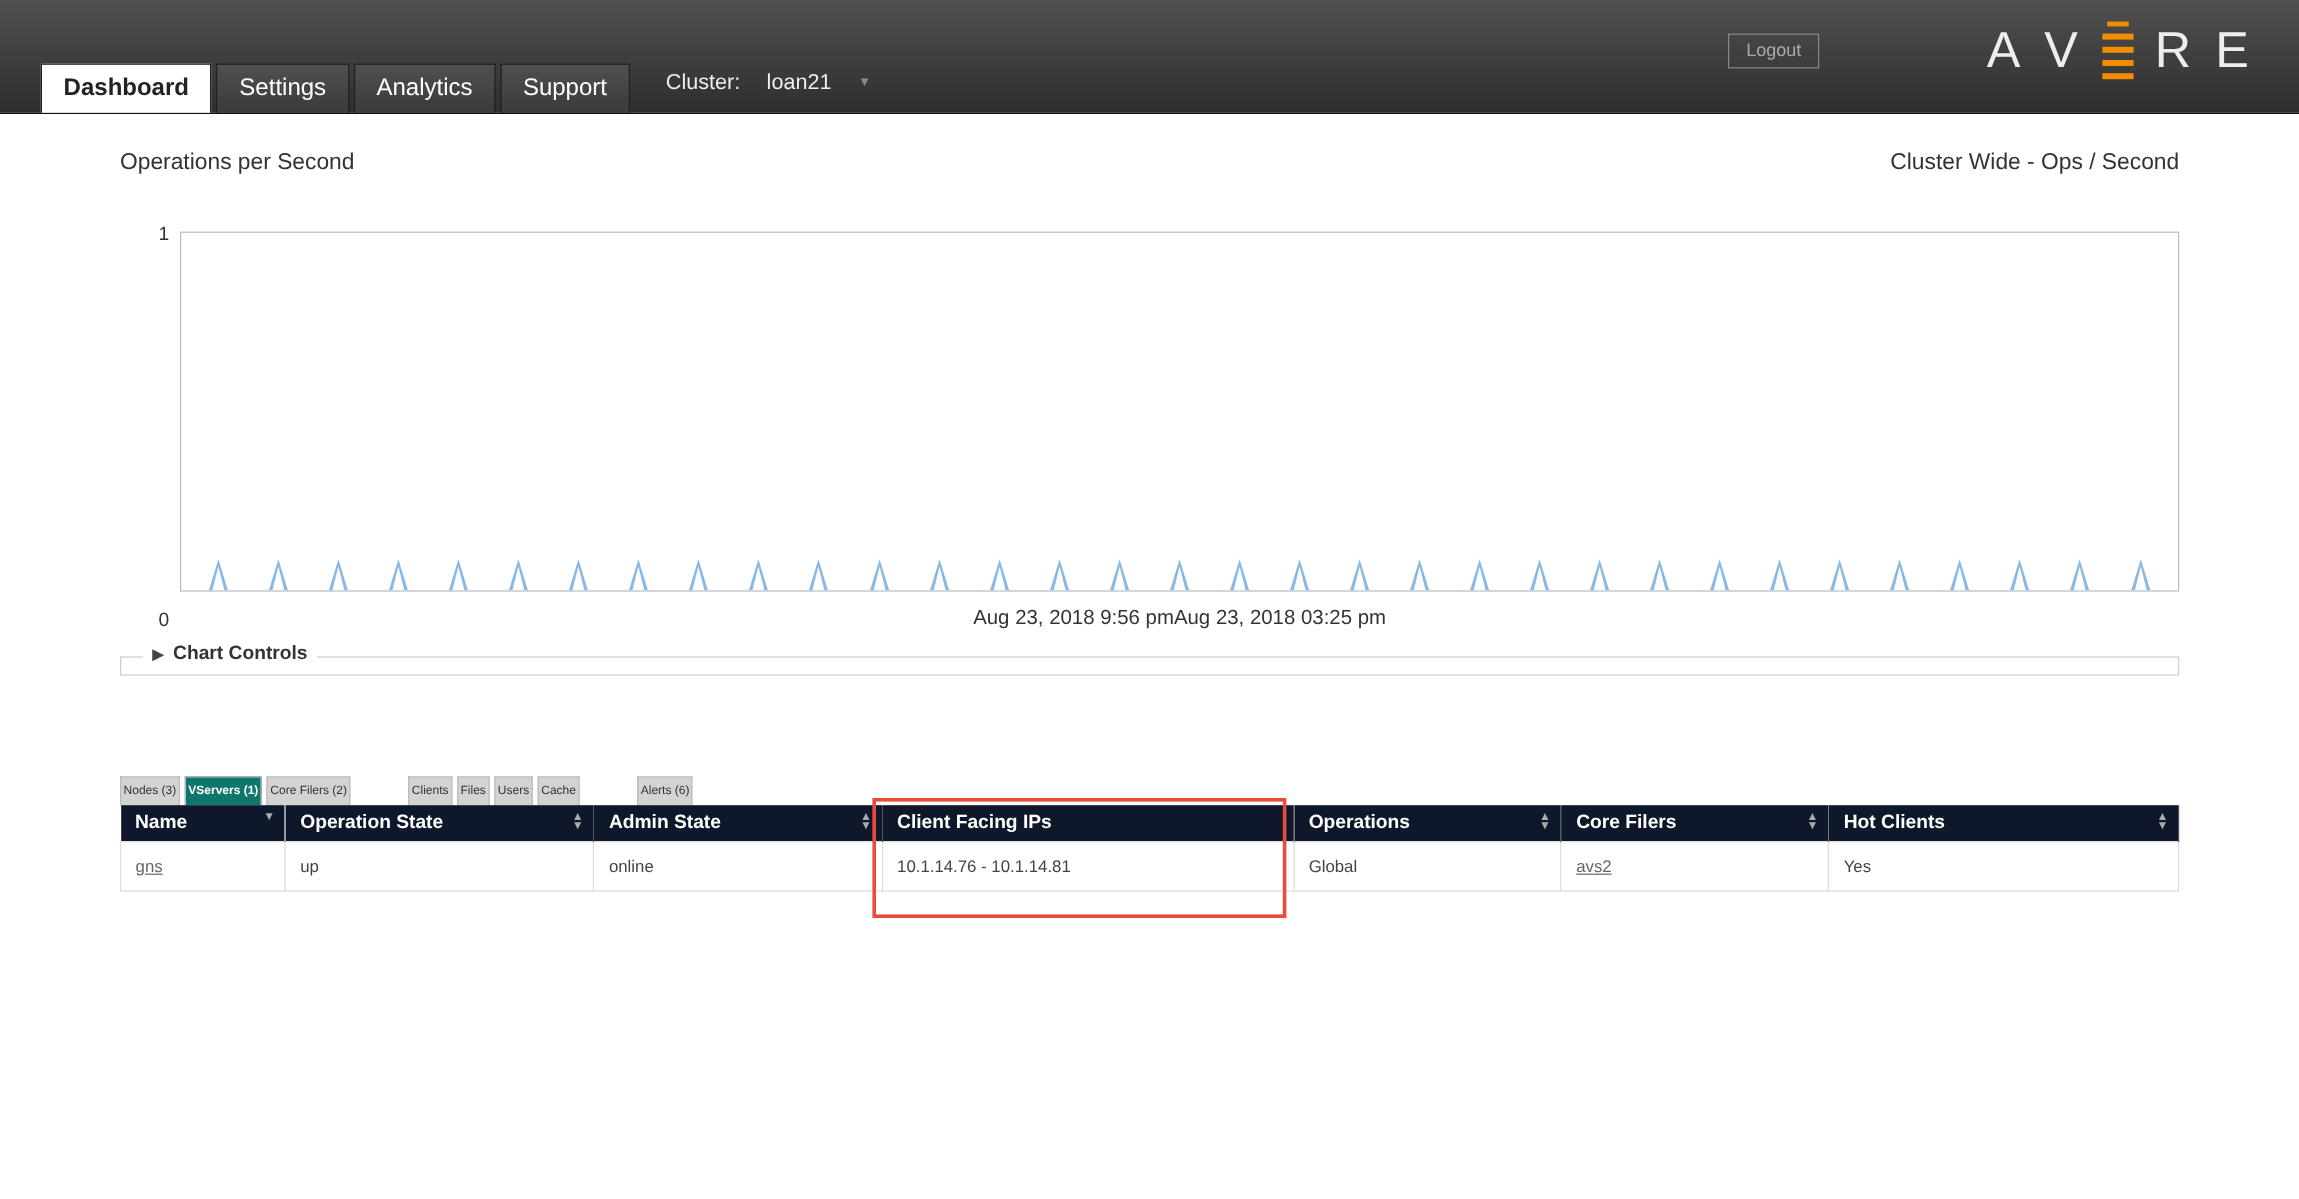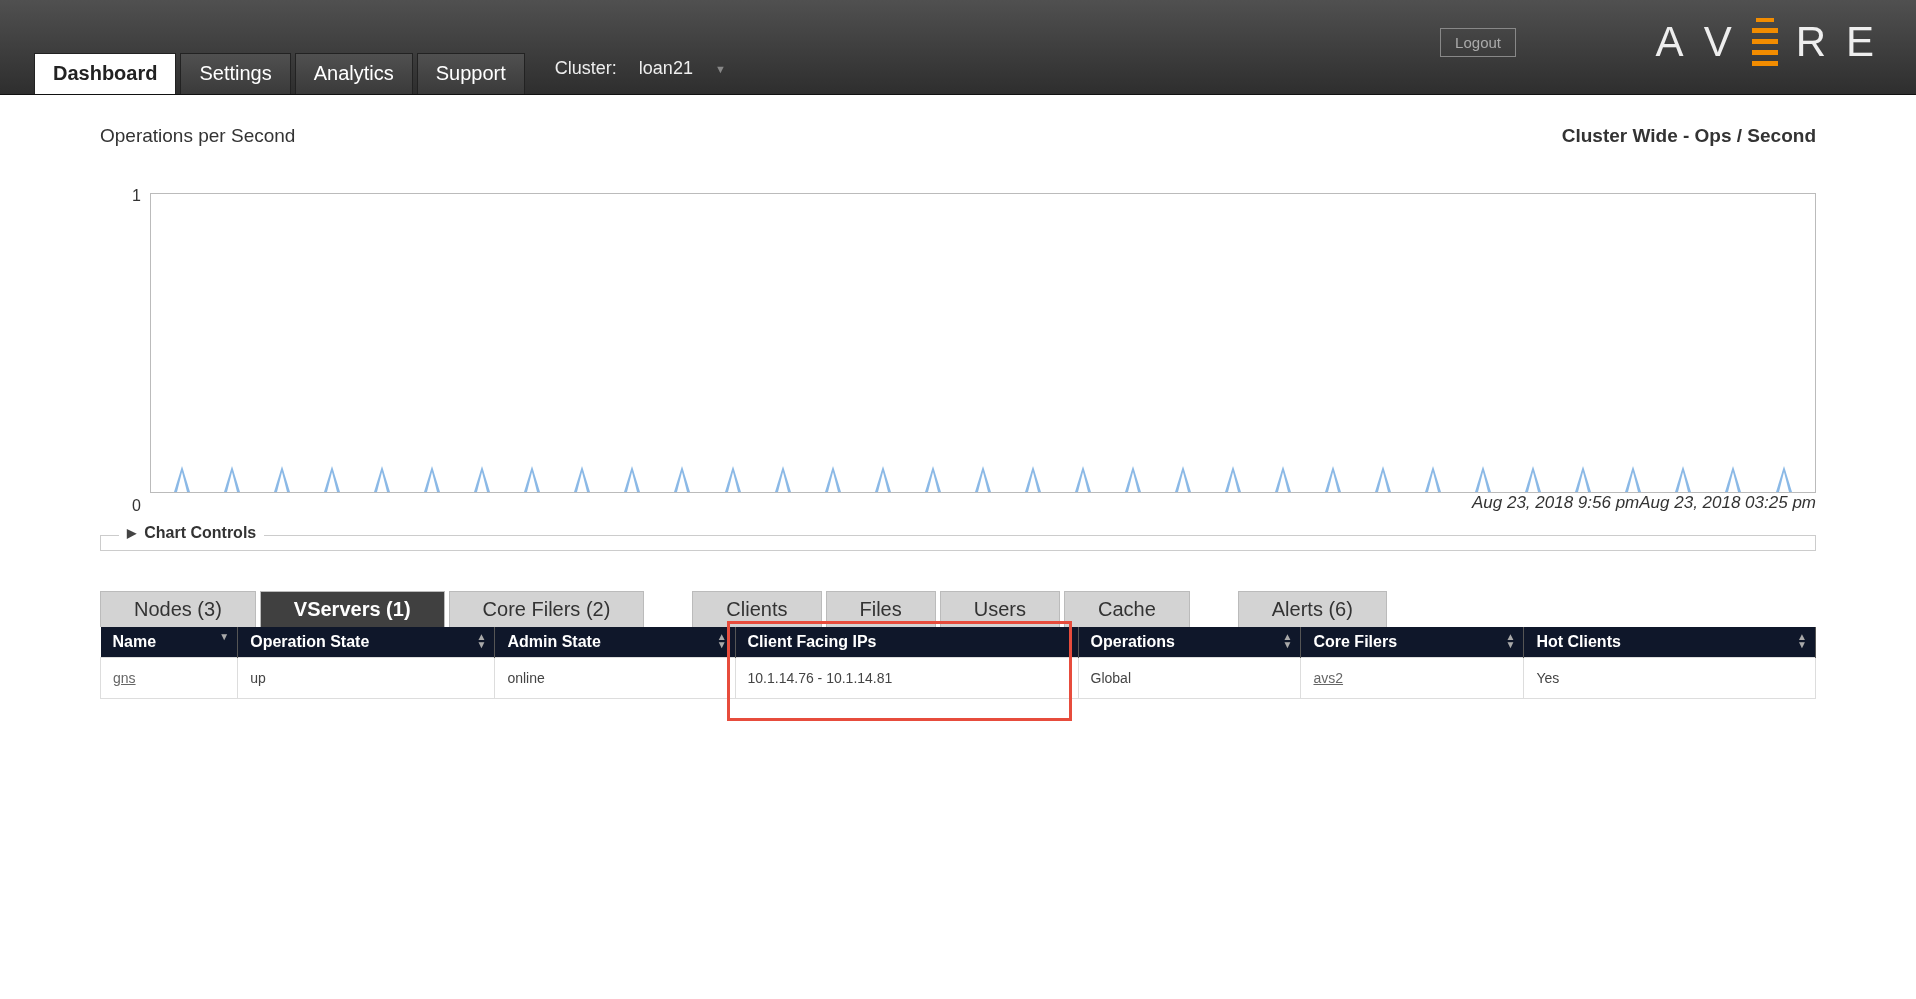--- a/index.html
+++ b/index.html
@@ -85,21 +85,21 @@
   }
   .cluster-label .drop { font-size: 11px; color: #888; }
   .content { padding: 30px 100px 40px; }
   .chart-head {
     display: flex;
     justify-content: space-between;
     font-size: 19px;
     color: #333;
     margin-bottom: 46px;
   }
-  .chart-head .right { font-weight: bold; }
+  .chart-head .right { font-weight: normal; }
   .chart-area { position: relative; margin-left: 50px; }
   .chart-box {
     border: 1px solid #bbb;
     height: 300px;
     position: relative;
     overflow: hidden;
     background: #fff;
   }
   .axis-label { position: absolute; font-size: 16px; color: #333; }
   .axis-1 { left: -18px; top: -6px; }
@@ -124,24 +124,24 @@
     content: "";
     position: absolute;
     left: -5px; bottom: -26px;
     width: 0; height: 0;
     border-left: 5px solid transparent;
     border-right: 5px solid transparent;
     border-bottom: 20px solid #fff;
   }
   .time-axis {
     display: flex;
-    justify-content: flex-end;
+    justify-content: center;
     font-size: 17px;
     color: #333;
-    font-style: italic;
+    margin-top: 12px;
   }
   .chart-controls-wrap {
     border: 1px solid #ccc;
     margin-top: 22px;
     padding: 0 12px;
     position: relative;
     height: 16px;
   }
   .chart-controls-label {
     position: absolute;
@@ -162,28 +162,29 @@
   }
   .sub-tabs {
     display: flex;
     gap: 4px;
     margin-top: 40px;
     align-items: stretch;
   }
   .sub-tab {
     background: #d3d3d3;
     color: #333;
-    padding: 6px 33px;
-    font-size: 20px;
+    padding: 6px 2px;
+    font-size: 10px;
     border: 1px solid #bbb;
     border-bottom: none;
     cursor: pointer;
+    margin-top: 44px;
   }
   .sub-tab.active {
-    background: #404040;
+    background: #0f766e;
     color: #fff;
     font-weight: bold;
     text-align: right;
   }
   .sub-gap { width: 40px; }
   .data-table {
     width: 100%;
     border-collapse: collapse;
   }
   .data-table th {

